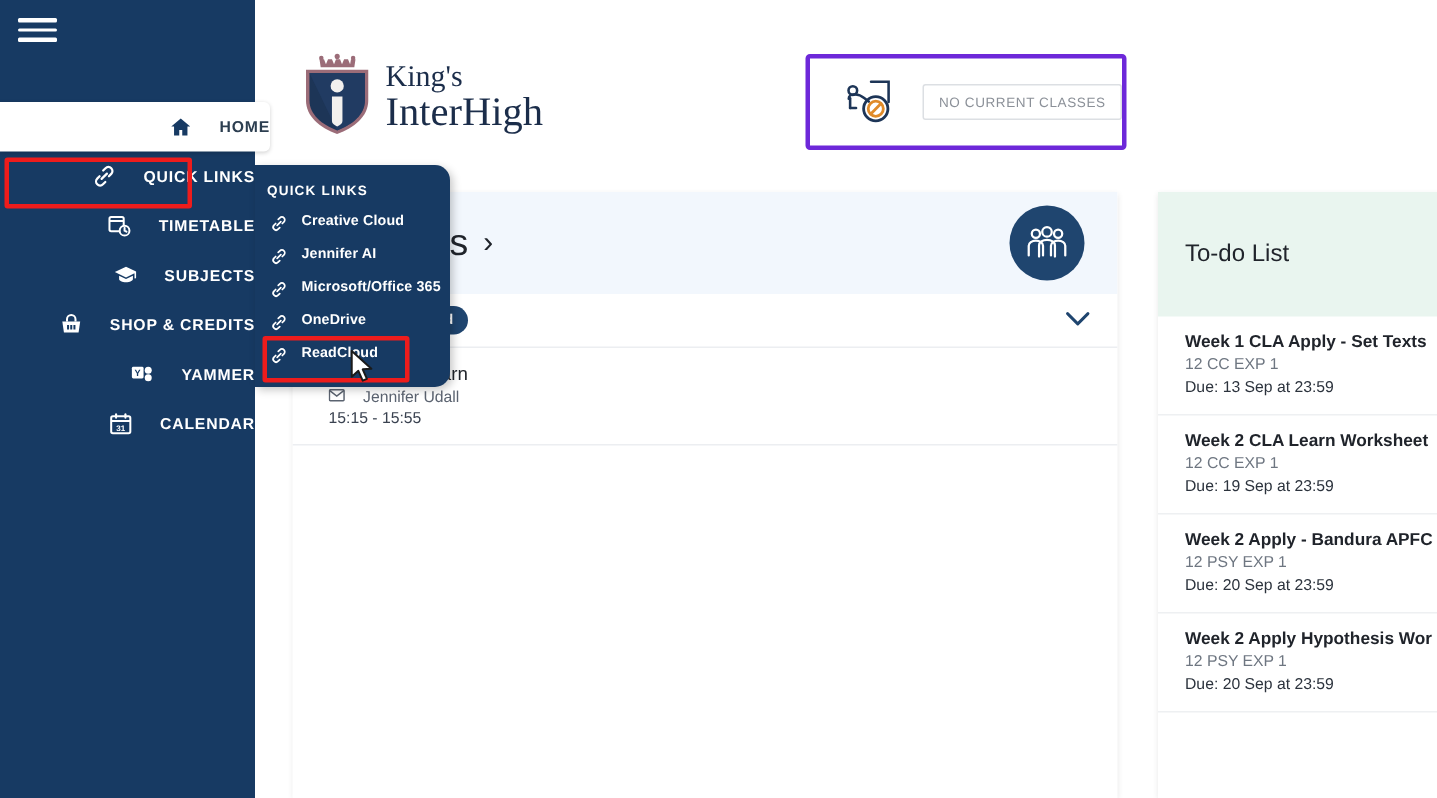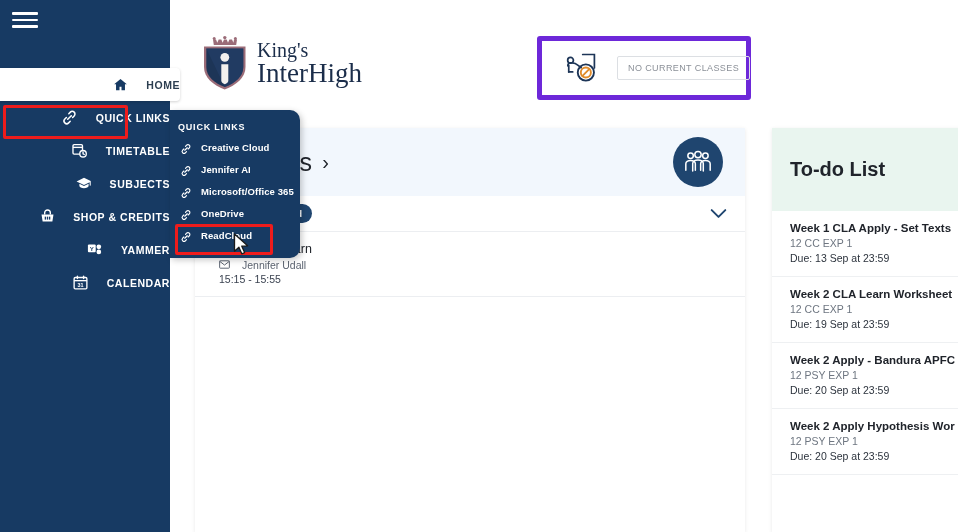--- a/index.html
+++ b/index.html
@@ -95,21 +95,21 @@
   
   .header { position: absolute; left: 170px; top: 0; right: 0; height: 118px; background:#ffffff; }
   .logo-wrap { position: absolute; left: 30px; top: 33px; display:flex; align-items:center; gap: 9px; }
   .logo-text { line-height: 1.02; color:#1b2d4a; font-family:"Liberation Serif", serif; }
   .logo-text .l1 { font-size: 20px; }
   .logo-text .l2 { font-size: 27px; }
 
   .class-card {
     position: absolute; left: 367px; top: 36px;
     width: 214px; height: 64px;
-    border: 5px solid #6d28d9; border-radius: 3px;
+    border: 3px solid #6d28d9; border-radius: 3px;
     background:#ffffff;
     display: flex; align-items: center;
   }
   .class-card .divider { width:1px; height:44px; background:#e6e8ec; }
   .no-classes-pill {
     border: 1px solid #dcdfe3;
     border-radius: 2px;
     padding: 6px 10px;
     color:#8b9098; font-size: 9px; letter-spacing: 0.4px;
     margin-left: 17px; white-space:nowrap;
@@ -162,21 +162,21 @@
     position: absolute; left: 772px; top: 128px;
     width: 205px; height: 404px;
     background:#ffffff;
     box-shadow: 0 1px 4px rgba(0,0,0,0.09);
     overflow: hidden;
   }
   .todo-head {
     height: 83px; background: #e9f5ef;
     display:flex; align-items:center; padding-left: 18px;
   }
-  .todo-title { font-size: 20px; color:#20242b; font-weight:700; }
+  .todo-title { font-size: 16px; color:#20242b; font-weight:400; }
   .todo-item { padding: 11px 12px 12px 18px; border-bottom: 1px solid #eef0f2; }
   .todo-item-title { font-size: 11.5px; font-weight:700; color:#20242b; white-space:nowrap; margin-bottom:3px;}
   .todo-item-class { font-size: 10.5px; color:#6e7681; margin-bottom:3px; }
   .todo-item-due { font-size: 10.5px; color:#2c333d; }
 
   
   .cursor { position:absolute; z-index: 70; pointer-events:none; }
 </style>
 </head>
 <body>

